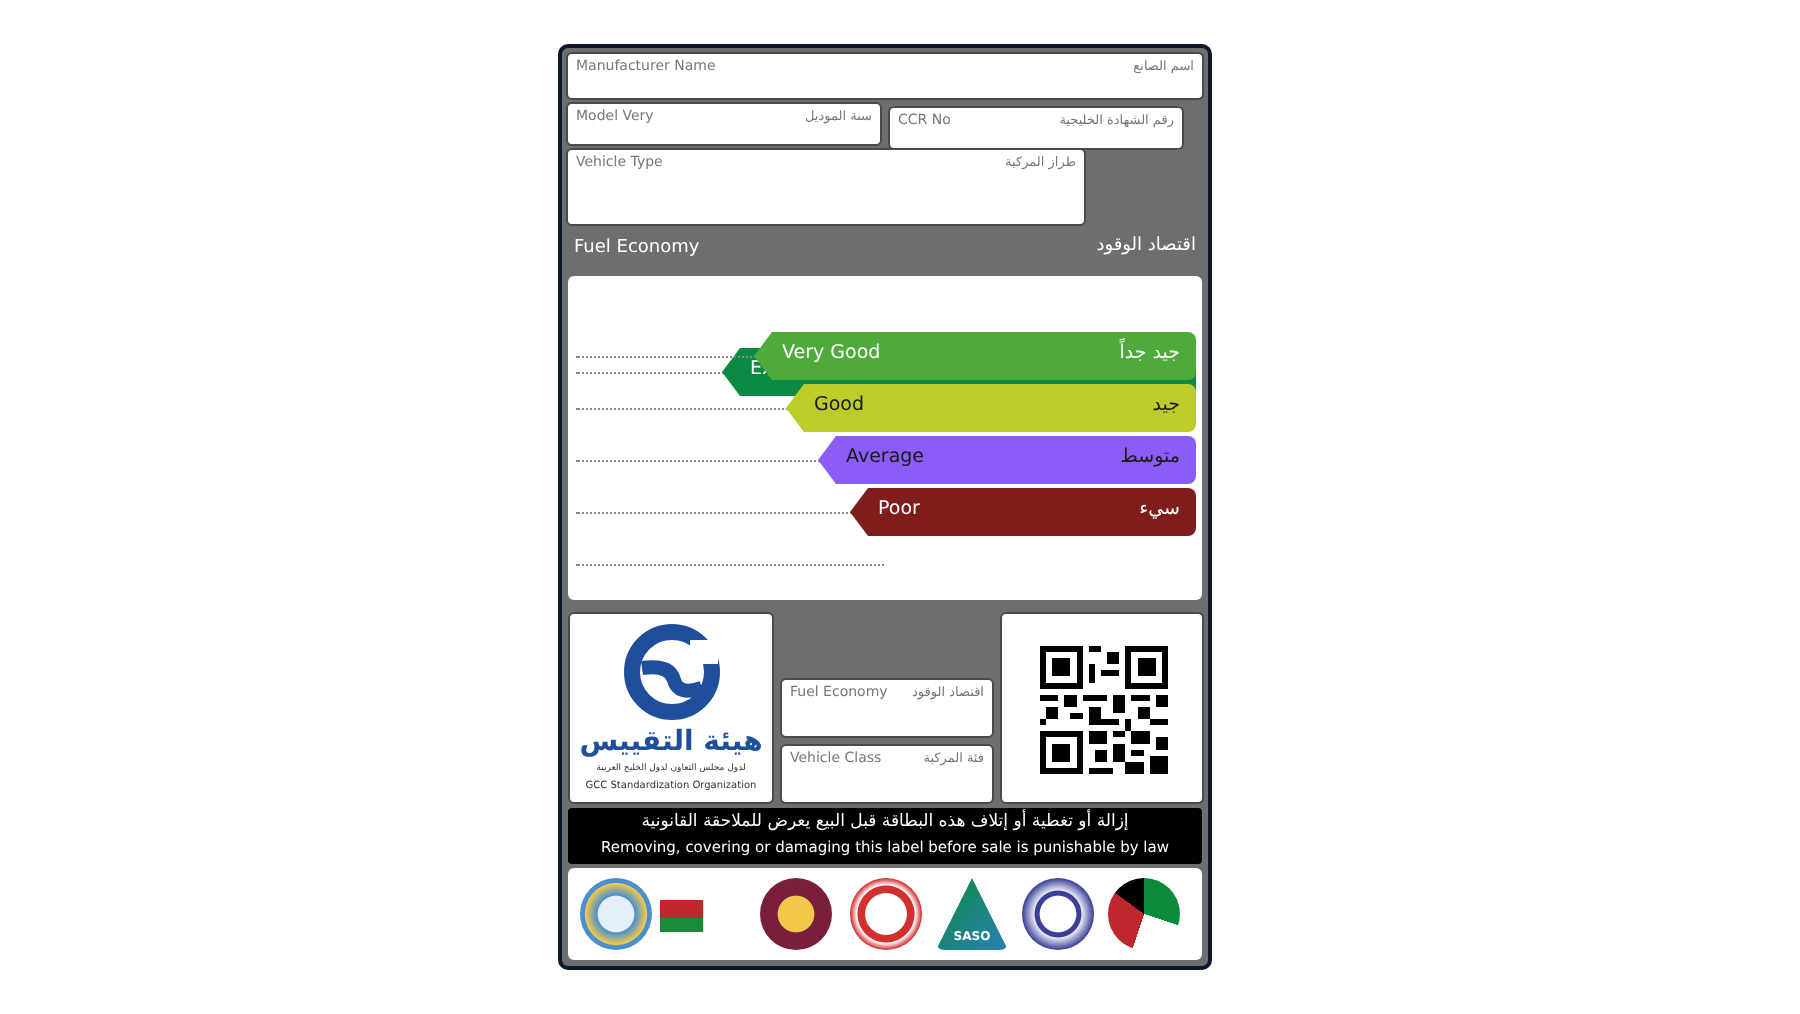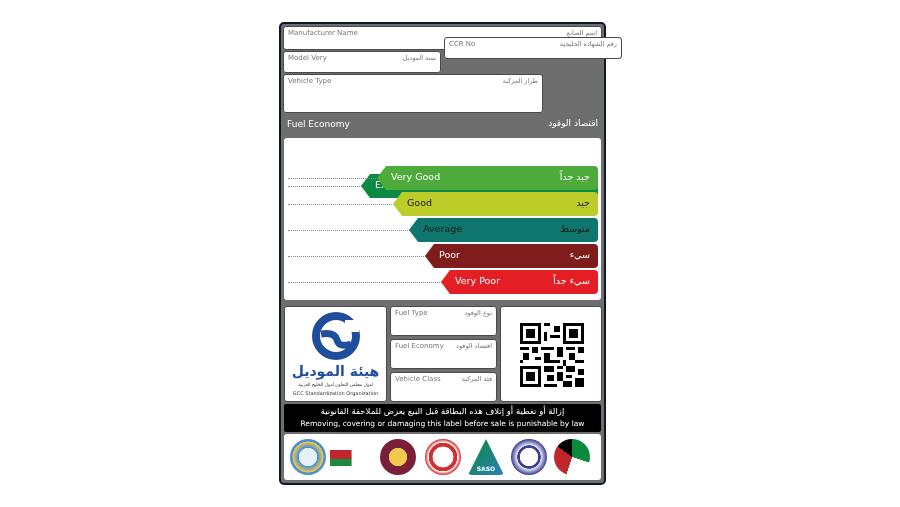--- a/index.html
+++ b/index.html
@@ -37,21 +37,21 @@
 <div class="label">
 
   <div class="box" style="left:2px;top:2px;width:319px;height:24px;">
     <span class="en">Manufacturer Name</span>
     <span class="ar">اسم الصانع</span>
   </div>
   <div class="box" style="left:2px;top:27px;width:158px;height:22px;">
     <span class="en">Model Very</span>
     <span class="ar">سنة الموديل</span>
   </div>
-  <div class="box" style="left:163px;top:13px;width:178px;height:22px;">
+  <div class="box" style="left:163px;top:29px;width:148px;height:22px;">
     <span class="en">CCR No</span>
     <span class="ar">رقم الشهادة الخليجية</span>
   </div>
   <div class="box" style="left:2px;top:50px;width:260px;height:39px;">
     <span class="en">Vehicle Type</span>
     <span class="ar">طراز المركبة</span>
   </div>
 
   <div class="fe-head">
     <span class="t-en">Fuel Economy</span>
@@ -75,58 +75,50 @@
     </div>
     <div class="row" style="top:54px;">
       <div class="dots" style="width:106px;"></div>
       <div class="arrow" style="left:109px;background:#bccd2a;color:#1a1a1a;">
         <span class="en-l">Good</span>
         <span class="ar-l">جيد</span>
       </div>
     </div>
     <div class="row" style="top:80px;">
       <div class="dots" style="width:122px;"></div>
-      <div class="arrow" style="left:125px;background:#0f766e;color:#1a1a1a;">
+      <div class="arrow" style="left:125px;background:#8b5cf6;color:#1a1a1a;">
         <span class="en-l">Average</span>
         <span class="ar-l">متوسط</span>
       </div>
     </div>
     <div class="row" style="top:106px;">
       <div class="dots" style="width:138px;"></div>
       <div class="arrow" style="left:141px;background:#7f1d1d;color:#fff;">
         <span class="en-l">Poor</span>
         <span class="ar-l">سيء</span>
       </div>
     </div>
     <div class="row" style="top:132px;">
       <div class="dots" style="width:154px;"></div>
-      <div class="arrow" style="left:157px;background:#e31e24;color:#fff;">
-        <span class="en-l">Very Poor</span>
-        <span class="ar-l">سيء جداً</span>
-      </div>
     </div>
   </div>
 
   <div class="bottom">
     <div class="box logo-box">
       <svg width="103" height="58" viewBox="0 0 103 58" style="position:absolute;left:0;top:3px;">
         <circle cx="51" cy="26" r="20" fill="none" stroke="#1f4e9c" stroke-width="8"></circle>
         <path d="M36 24 Q50 22 52 30 Q54 38 66 34" fill="none" stroke="#1f4e9c" stroke-width="7"></path>
         <rect x="60" y="10" width="14" height="12" fill="#fff"></rect>
         <text x="51" y="47" font-size="5" fill="#1f4e9c" text-anchor="middle" font-family="DejaVu Sans, sans-serif">GSO</text>
       </svg>
-      <div style="position:absolute;left:0;width:100%;top:56px;text-align:center;font-size:14px;color:#1f4e9c;font-weight:bold;direction:rtl;">هيئة الموديل</div>
+      <div style="position:absolute;left:0;width:100%;top:56px;text-align:center;font-size:14px;color:#1f4e9c;font-weight:bold;direction:rtl;">هيئة التقييس</div>
       <div style="position:absolute;left:0;width:100%;top:75px;text-align:center;font-size:4.5px;color:#333;direction:rtl;">لدول مجلس التعاون لدول الخليج العربية</div>
       <div style="position:absolute;left:0;width:100%;top:83px;text-align:center;font-size:5px;color:#333;">GCC Standardization Organization</div>
     </div>
 
-    <div class="box mid-box" style="top:0;">
-      <span class="en">Fuel Type</span>
-      <span class="ar">نوع الوقود</span>
-    </div>
     <div class="box mid-box" style="top:33px;">
       <span class="en">Fuel Economy</span>
       <span class="ar">اقتصاد الوقود</span>
     </div>
     <div class="box mid-box" style="top:66px;">
       <span class="en">Vehicle Class</span>
       <span class="ar">فئة المركبة</span>
     </div>
 
     <div class="box qr-box">

